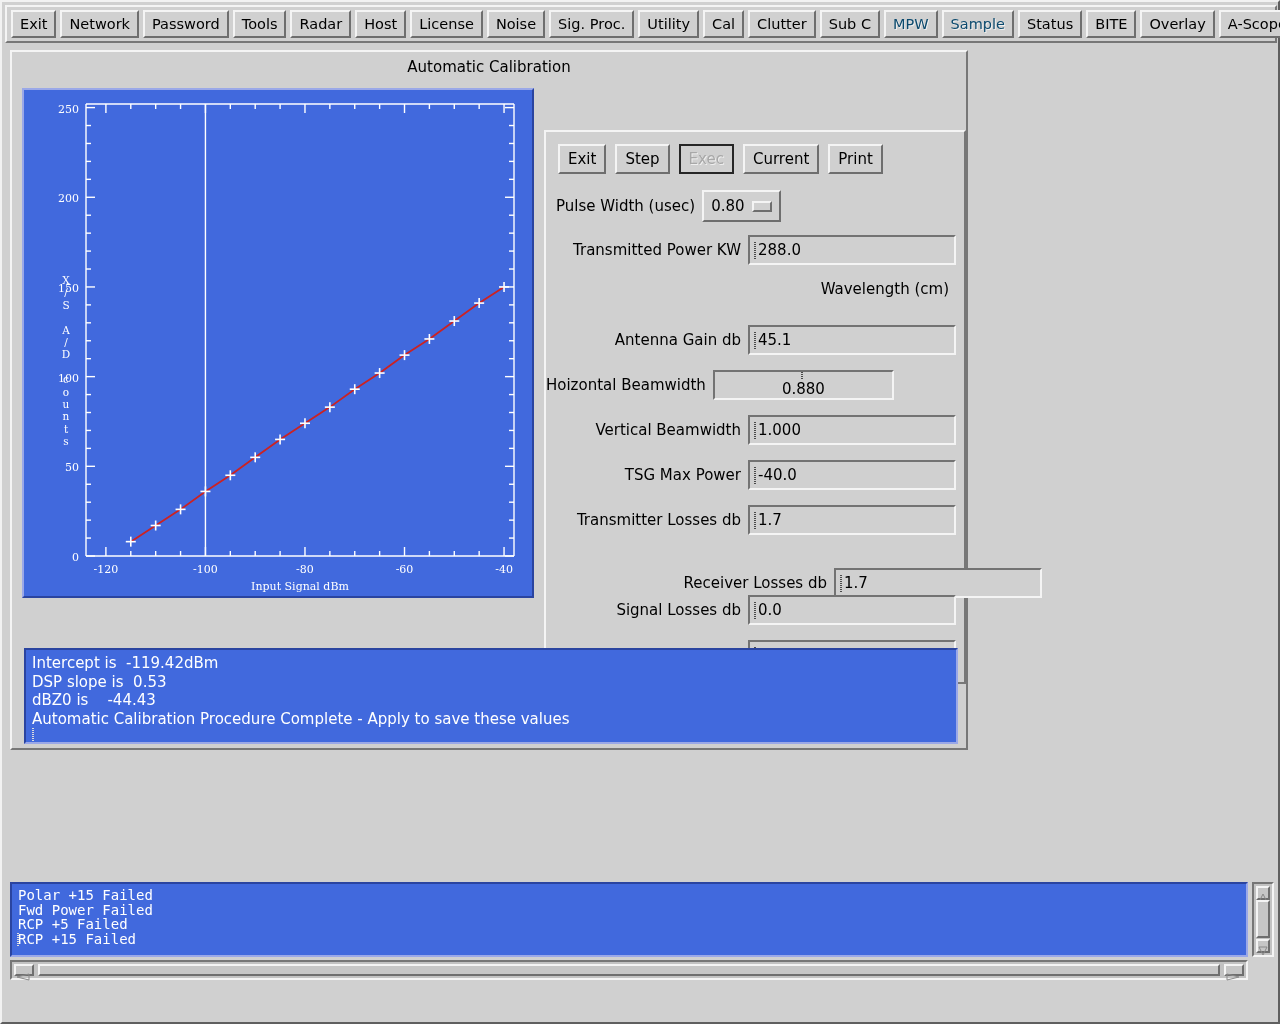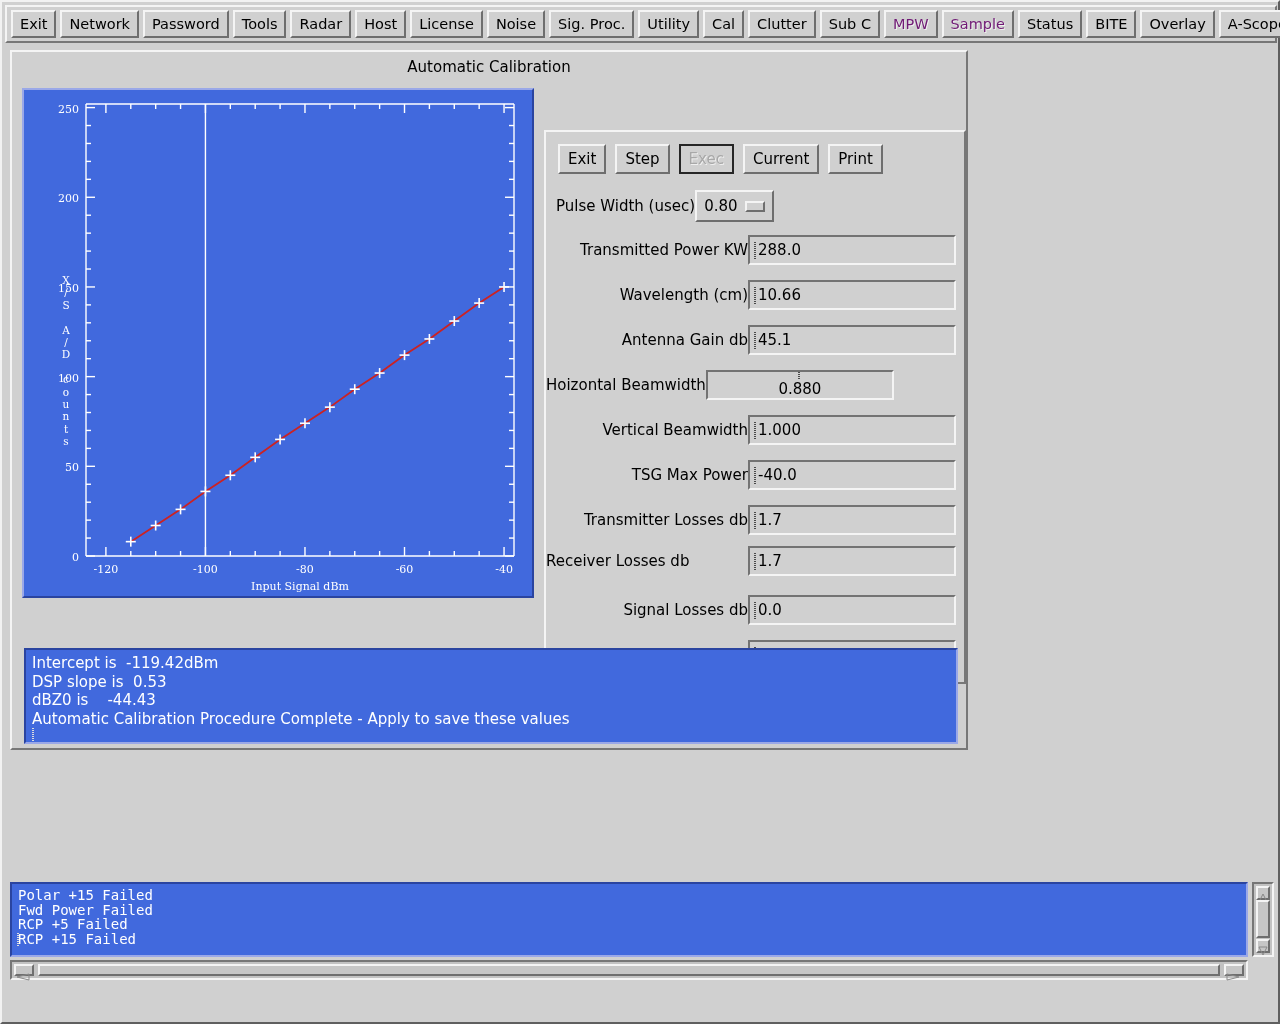--- a/index.html
+++ b/index.html
@@ -22,21 +22,21 @@
            background:#d0d0d0;box-sizing:border-box;
            border-top:2px solid #f4f4f4;border-left:2px solid #f4f4f4;
            border-right:2px solid #777;border-bottom:2px solid #777;
            display:flex;align-items:center;padding:0 4px;gap:4px;}
   .mbtn{height:28px;background:#d0d0d0;box-sizing:border-box;
         border-top:2px solid #f4f4f4;border-left:2px solid #f4f4f4;
         border-right:2px solid #6e6e6e;border-bottom:2px solid #6e6e6e;
         display:flex;align-items:center;justify-content:center;
         padding:0 7px;font-size:14.5px;color:#000;white-space:nowrap;
         letter-spacing:0px;}
-  .mbtn.dim{color:#701a75;text-shadow:1px 1px 0 #f0f0f0;}
+  .mbtn.dim{color:#0c4a6e;text-shadow:1px 1px 0 #f0f0f0;}
 
   
   .mainframe{position:absolute;left:8px;top:48px;width:958px;height:700px;
              background:#d0d0d0;box-sizing:border-box;
              border-top:2px solid #f4f4f4;border-left:2px solid #f4f4f4;
              border-right:2px solid #777;border-bottom:2px solid #777;}
   .paneltitle{position:absolute;left:0;top:6px;width:100%;text-align:center;
               font-size:15px;color:#000;}
 
   
@@ -54,21 +54,21 @@
   .btnrow{position:absolute;left:12px;top:12px;display:flex;gap:9px;align-items:center;}
   .pbtn{background:#d0d0d0;box-sizing:border-box;height:30px;
         border-top:2px solid #f4f4f4;border-left:2px solid #f4f4f4;
         border-right:2px solid #6e6e6e;border-bottom:2px solid #6e6e6e;
         display:flex;align-items:center;justify-content:center;
         padding:0 8px;font-size:15px;color:#000;white-space:nowrap;}
   .pbtn.focus{border:2px solid #262626;padding:0 8px;}
   .pbtn.dim{color:#a8a8a8;text-shadow:1px 1px 0 #efefef;}
 
   .field{position:absolute;display:flex;align-items:center;}
-  .flabel{font-size:15px;color:#000;white-space:nowrap;}
+  .flabel{font-size:15px;color:#000;white-space:nowrap;padding-right:7px;}
   .ftext{background:#d0d0d0;box-sizing:border-box;height:30px;
          border-top:2px solid #737373;border-left:2px solid #737373;
          border-right:2px solid #f4f4f4;border-bottom:2px solid #f4f4f4;
          display:flex;align-items:center;padding:0 4px;
          font-size:15px;color:#000;font-family:"DejaVu Sans","Liberation Sans",sans-serif;}
   .caret{display:inline-block;width:2px;height:17px;margin-right:2px;
          background:repeating-linear-gradient(to bottom,#4a4a4a 0 1px,transparent 1px 2px);}
   .optmenu{background:#d0d0d0;box-sizing:border-box;height:32px;
            border-top:2px solid #f4f4f4;border-left:2px solid #f4f4f4;
            border-right:2px solid #6e6e6e;border-bottom:2px solid #6e6e6e;
@@ -400,24 +400,20 @@
           </div>
           <div class="field" style="top: 103px; left: 0px; width: 410px; justify-content: flex-end;">
             <div class="flabel">Transmitted Power KW</div>
             <div class="ftext" style="width: 208px;">
               <span class="caret"></span>
               <span>288.0</span>
             </div>
           </div>
           <div class="field" style="top: 148px; left: 0px; width: 410px; justify-content: flex-end;">
             <div class="flabel">Wavelength (cm)</div>
-            <div class="ftext" style="width: 208px;">
-              <span class="caret"></span>
-              <span>10.66</span>
-            </div>
           </div>
           <div class="field" style="top: 193px; left: 0px; width: 410px; justify-content: flex-end;">
             <div class="flabel">Antenna Gain db</div>
             <div class="ftext" style="width: 208px;">
               <span class="caret"></span>
               <span>45.1</span>
             </div>
           </div>
           <div class="field" style="top: 238px; left: 0px; width: 348px; justify-content: flex-end;">
             <div class="flabel">Hoizontal Beamwidth</div>
@@ -440,21 +436,21 @@
               <span>-40.0</span>
             </div>
           </div>
           <div class="field" style="top: 373px; left: 0px; width: 410px; justify-content: flex-end;">
             <div class="flabel">Transmitter Losses db</div>
             <div class="ftext" style="width: 208px;">
               <span class="caret"></span>
               <span>1.7</span>
             </div>
           </div>
-          <div class="field" style="top: 414px; left: 0px; width: 410px; justify-content: space-between;">
+          <div class="field" style="top: 436px; left: 0px; width: 496px; justify-content: flex-end;">
             <div class="flabel">Receiver Losses db</div>
             <div class="ftext" style="width: 208px;">
               <span class="caret"></span>
               <span>1.7</span>
             </div>
           </div>
           <div class="field" style="top: 463px; left: 0px; width: 410px; justify-content: flex-end;">
             <div class="flabel">Signal Losses db</div>
             <div class="ftext" style="width: 208px;">
               <span class="caret"></span>

